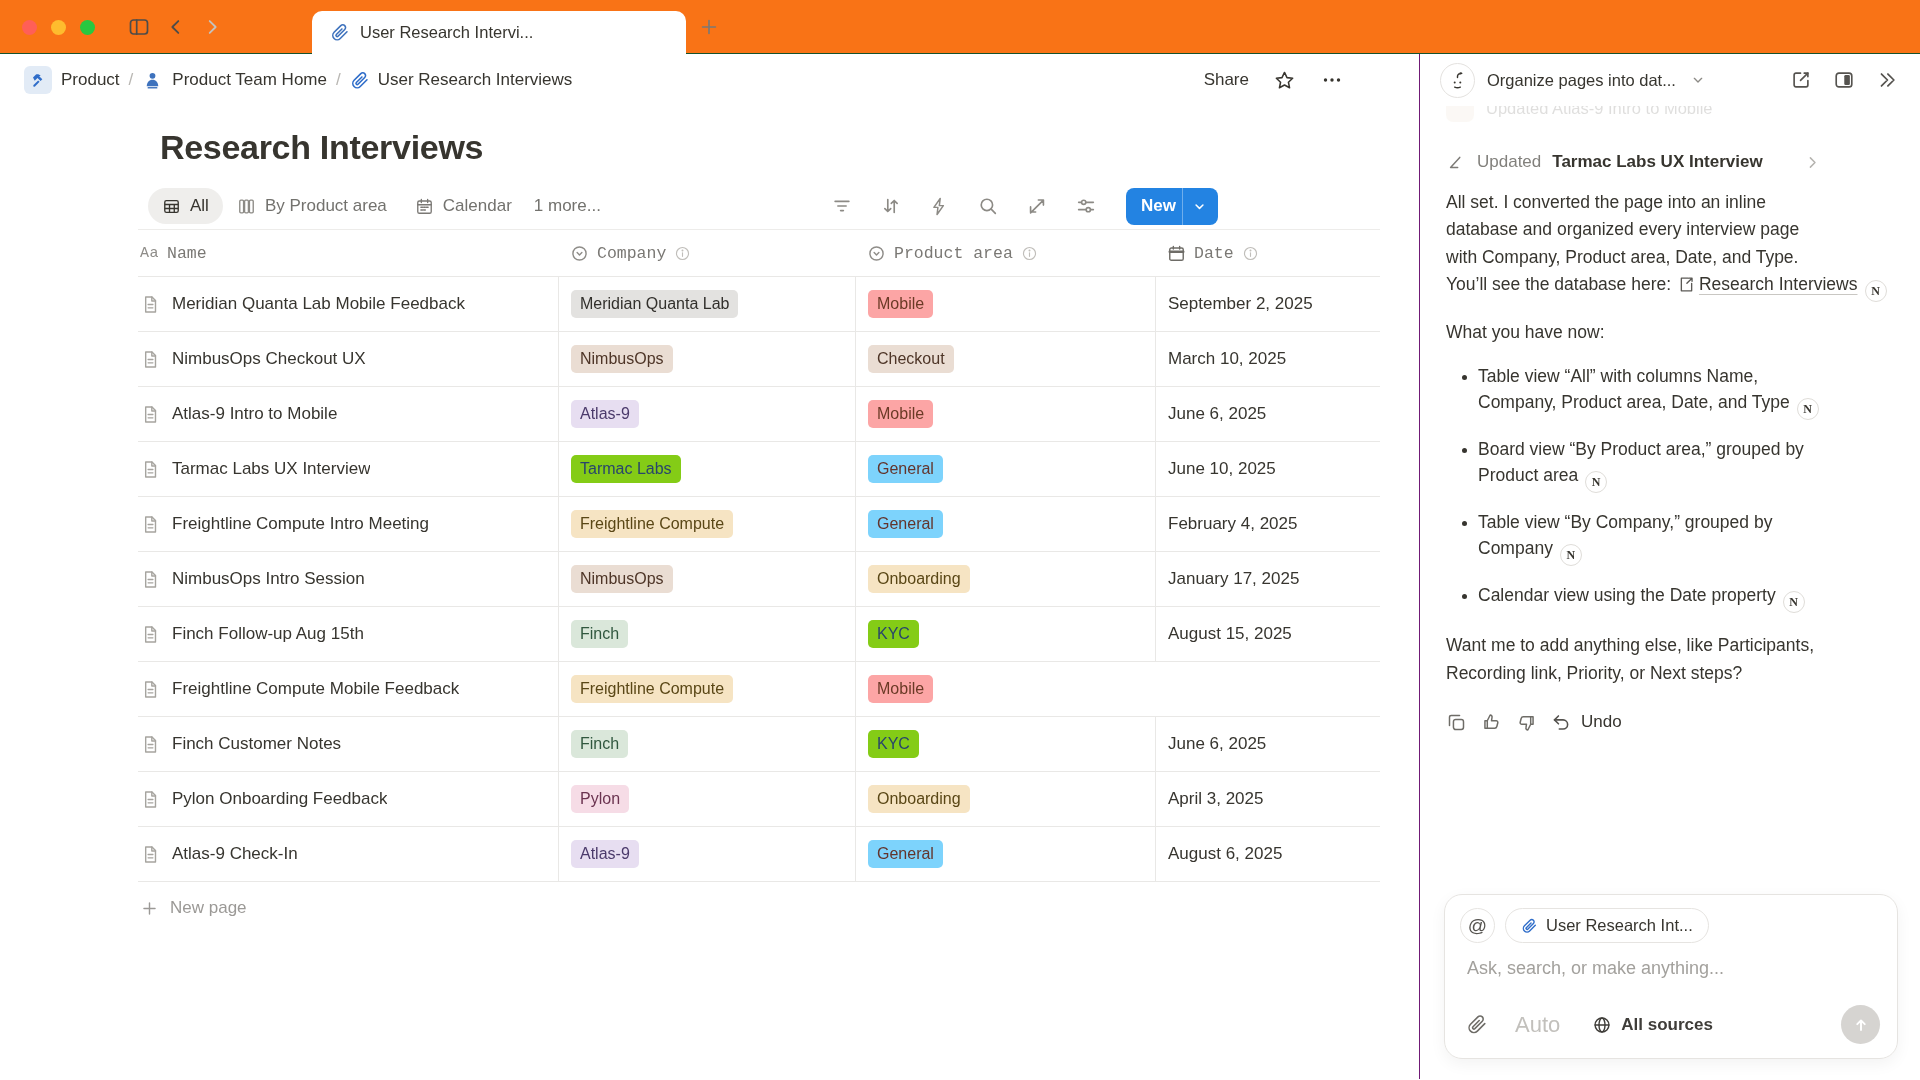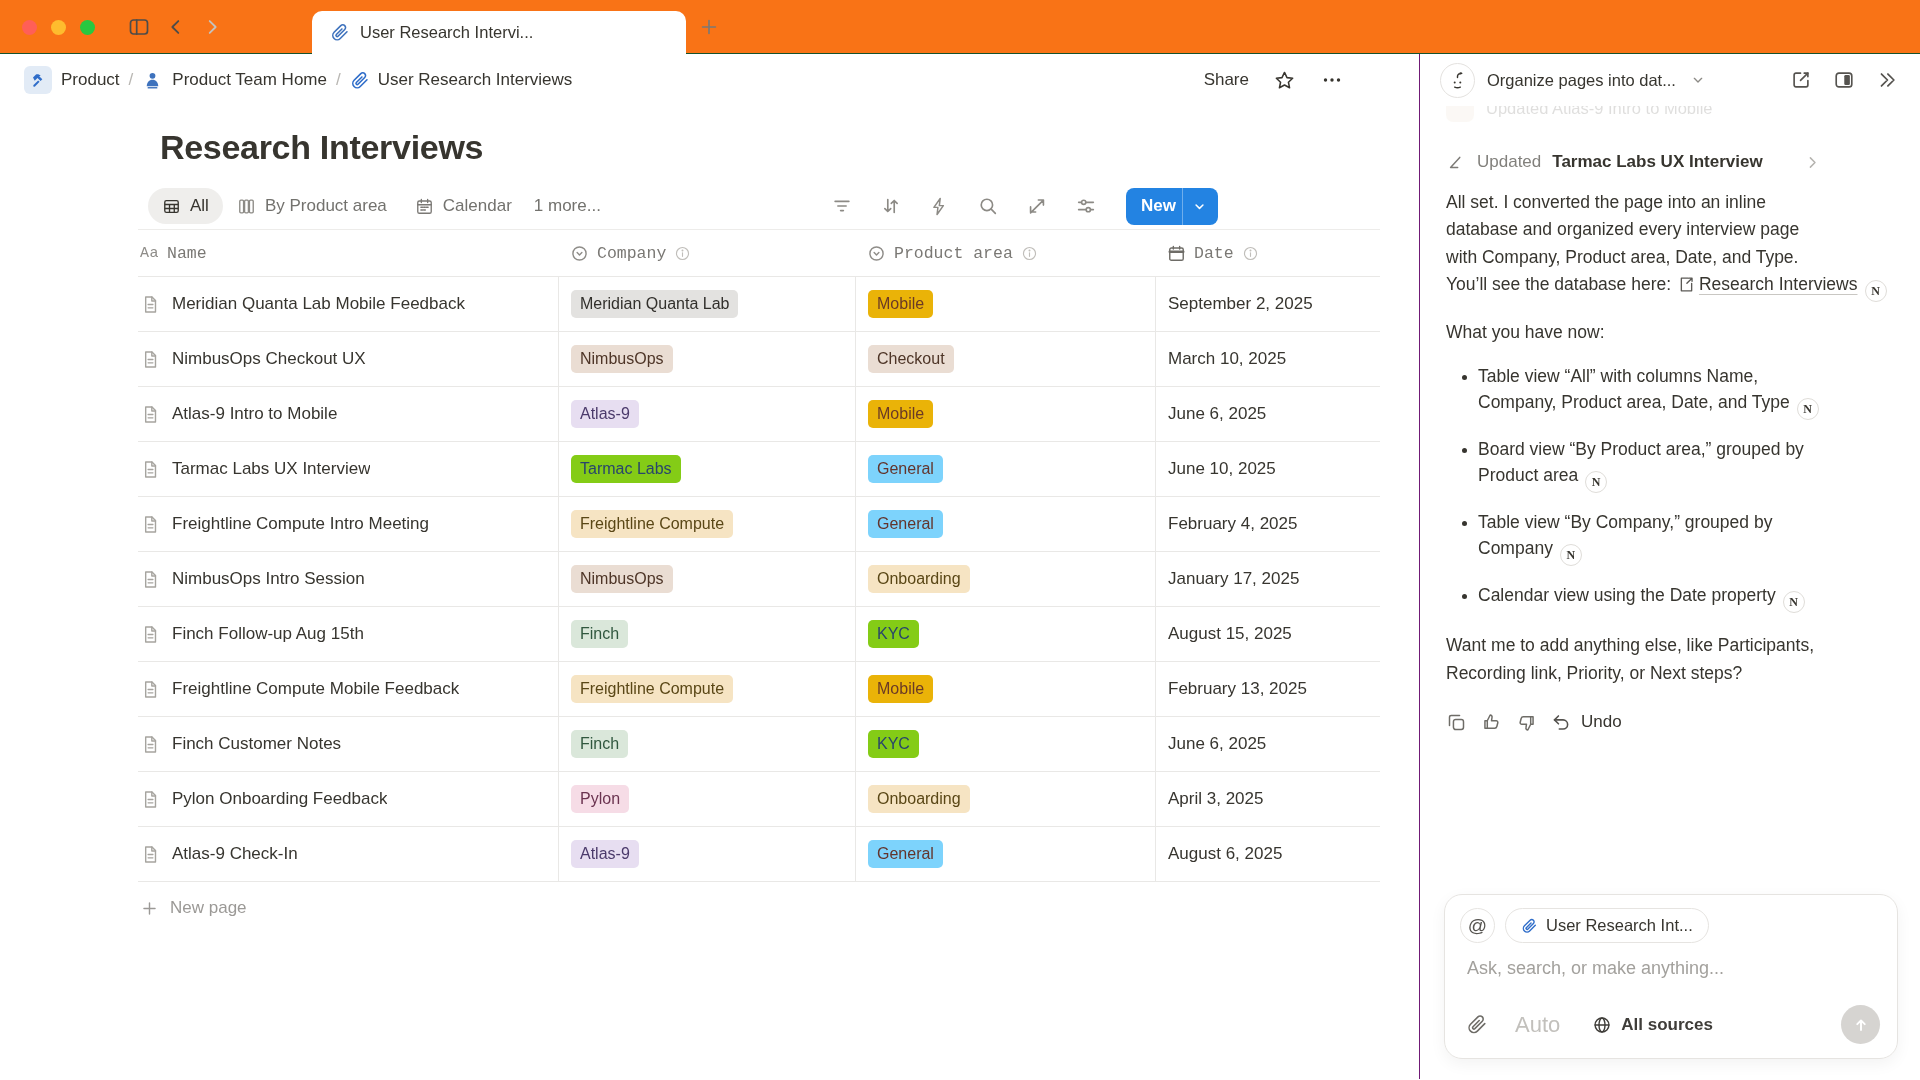--- a/index.html
+++ b/index.html
@@ -57,21 +57,21 @@
   .info-icon { color:#C0BEBA; display:flex; }
   .trow { height:55px; border-bottom:1px solid #E9E8E6; font-size:17px; }
   .cell { display:flex; align-items:center; overflow:hidden; }
   .name-cell { gap:11px; padding-left:2px; white-space:nowrap; }
   .row-name { font-weight:500; overflow:hidden; }
   .page-icon { color:#A6A49F; flex:none; display:flex; }
   .bordered { border-left:1px solid #E9E8E6; padding-left:12px; }
   .tag { padding:3px 9px; border-radius:5px; font-size:16px; white-space:nowrap; line-height:1.35; }
   .tag[data-color="gray"]   { background:#E3E2E0; color:#32302C; }
   .tag[data-color="brown"]  { background:#EADDD3; color:#4E3527; }
-  .tag[data-color="orange"] { background:#eab308; color:#6B3A26; }
+  .tag[data-color="orange"] { background:#fca5a5; color:#6B3A26; }
   .tag[data-color="red"]    { background:#7dd3fc; color:#63342C; }
   .tag[data-color="yellow"] { background:#F6E4C3; color:#5A4716; }
   .tag[data-color="green"]  { background:#DAE7DA; color:#30573E; }
   .tag[data-color="blue"]   { background:#84cc16; color:#28456C; }
   .tag[data-color="purple"] { background:#E7DEF1; color:#4B3A6B; }
   .tag[data-color="pink"]   { background:#F6DCE6; color:#6B3350; }
   .date-text { color:#37352F; }
   .newpage-row { height:52px; display:flex; align-items:center; gap:11px; color:#9B9996; font-size:17px; padding-left:2px; }
 
   
@@ -513,23 +513,20 @@
                     <path d="M9.3 12h5.4M9.3 15.8h5.4"></path>
                   </svg>
       </span>
       <span class="row-name">Freightline Compute Mobile Feedback</span>
     </div>
     <div class="cell bordered">
                 <span class="tag" data-color="yellow">Freightline Compute</span>
               </div>
     <div class="cell bordered">
                 <span class="tag" data-color="orange">Mobile</span>
-              </div>
-    <div class="cell bordered">
-                <span class="date-text">February 13, 2025</span>
               </div>
   </div>
             <div class="tgrid trow">
     <div class="cell name-cell">
       <span class="page-icon">
         <svg width="21" height="21" viewBox="0 0 24 24" fill="none" stroke="currentColor" stroke-width="1.6" stroke-linecap="round" stroke-linejoin="round">
                     <path d="M6.5 3.5h7.2l4 4v13H6.5z"></path>
                     <path d="M13.5 3.5V8h4.2"></path>
                     <path d="M9.3 12h5.4M9.3 15.8h5.4"></path>
                   </svg>

